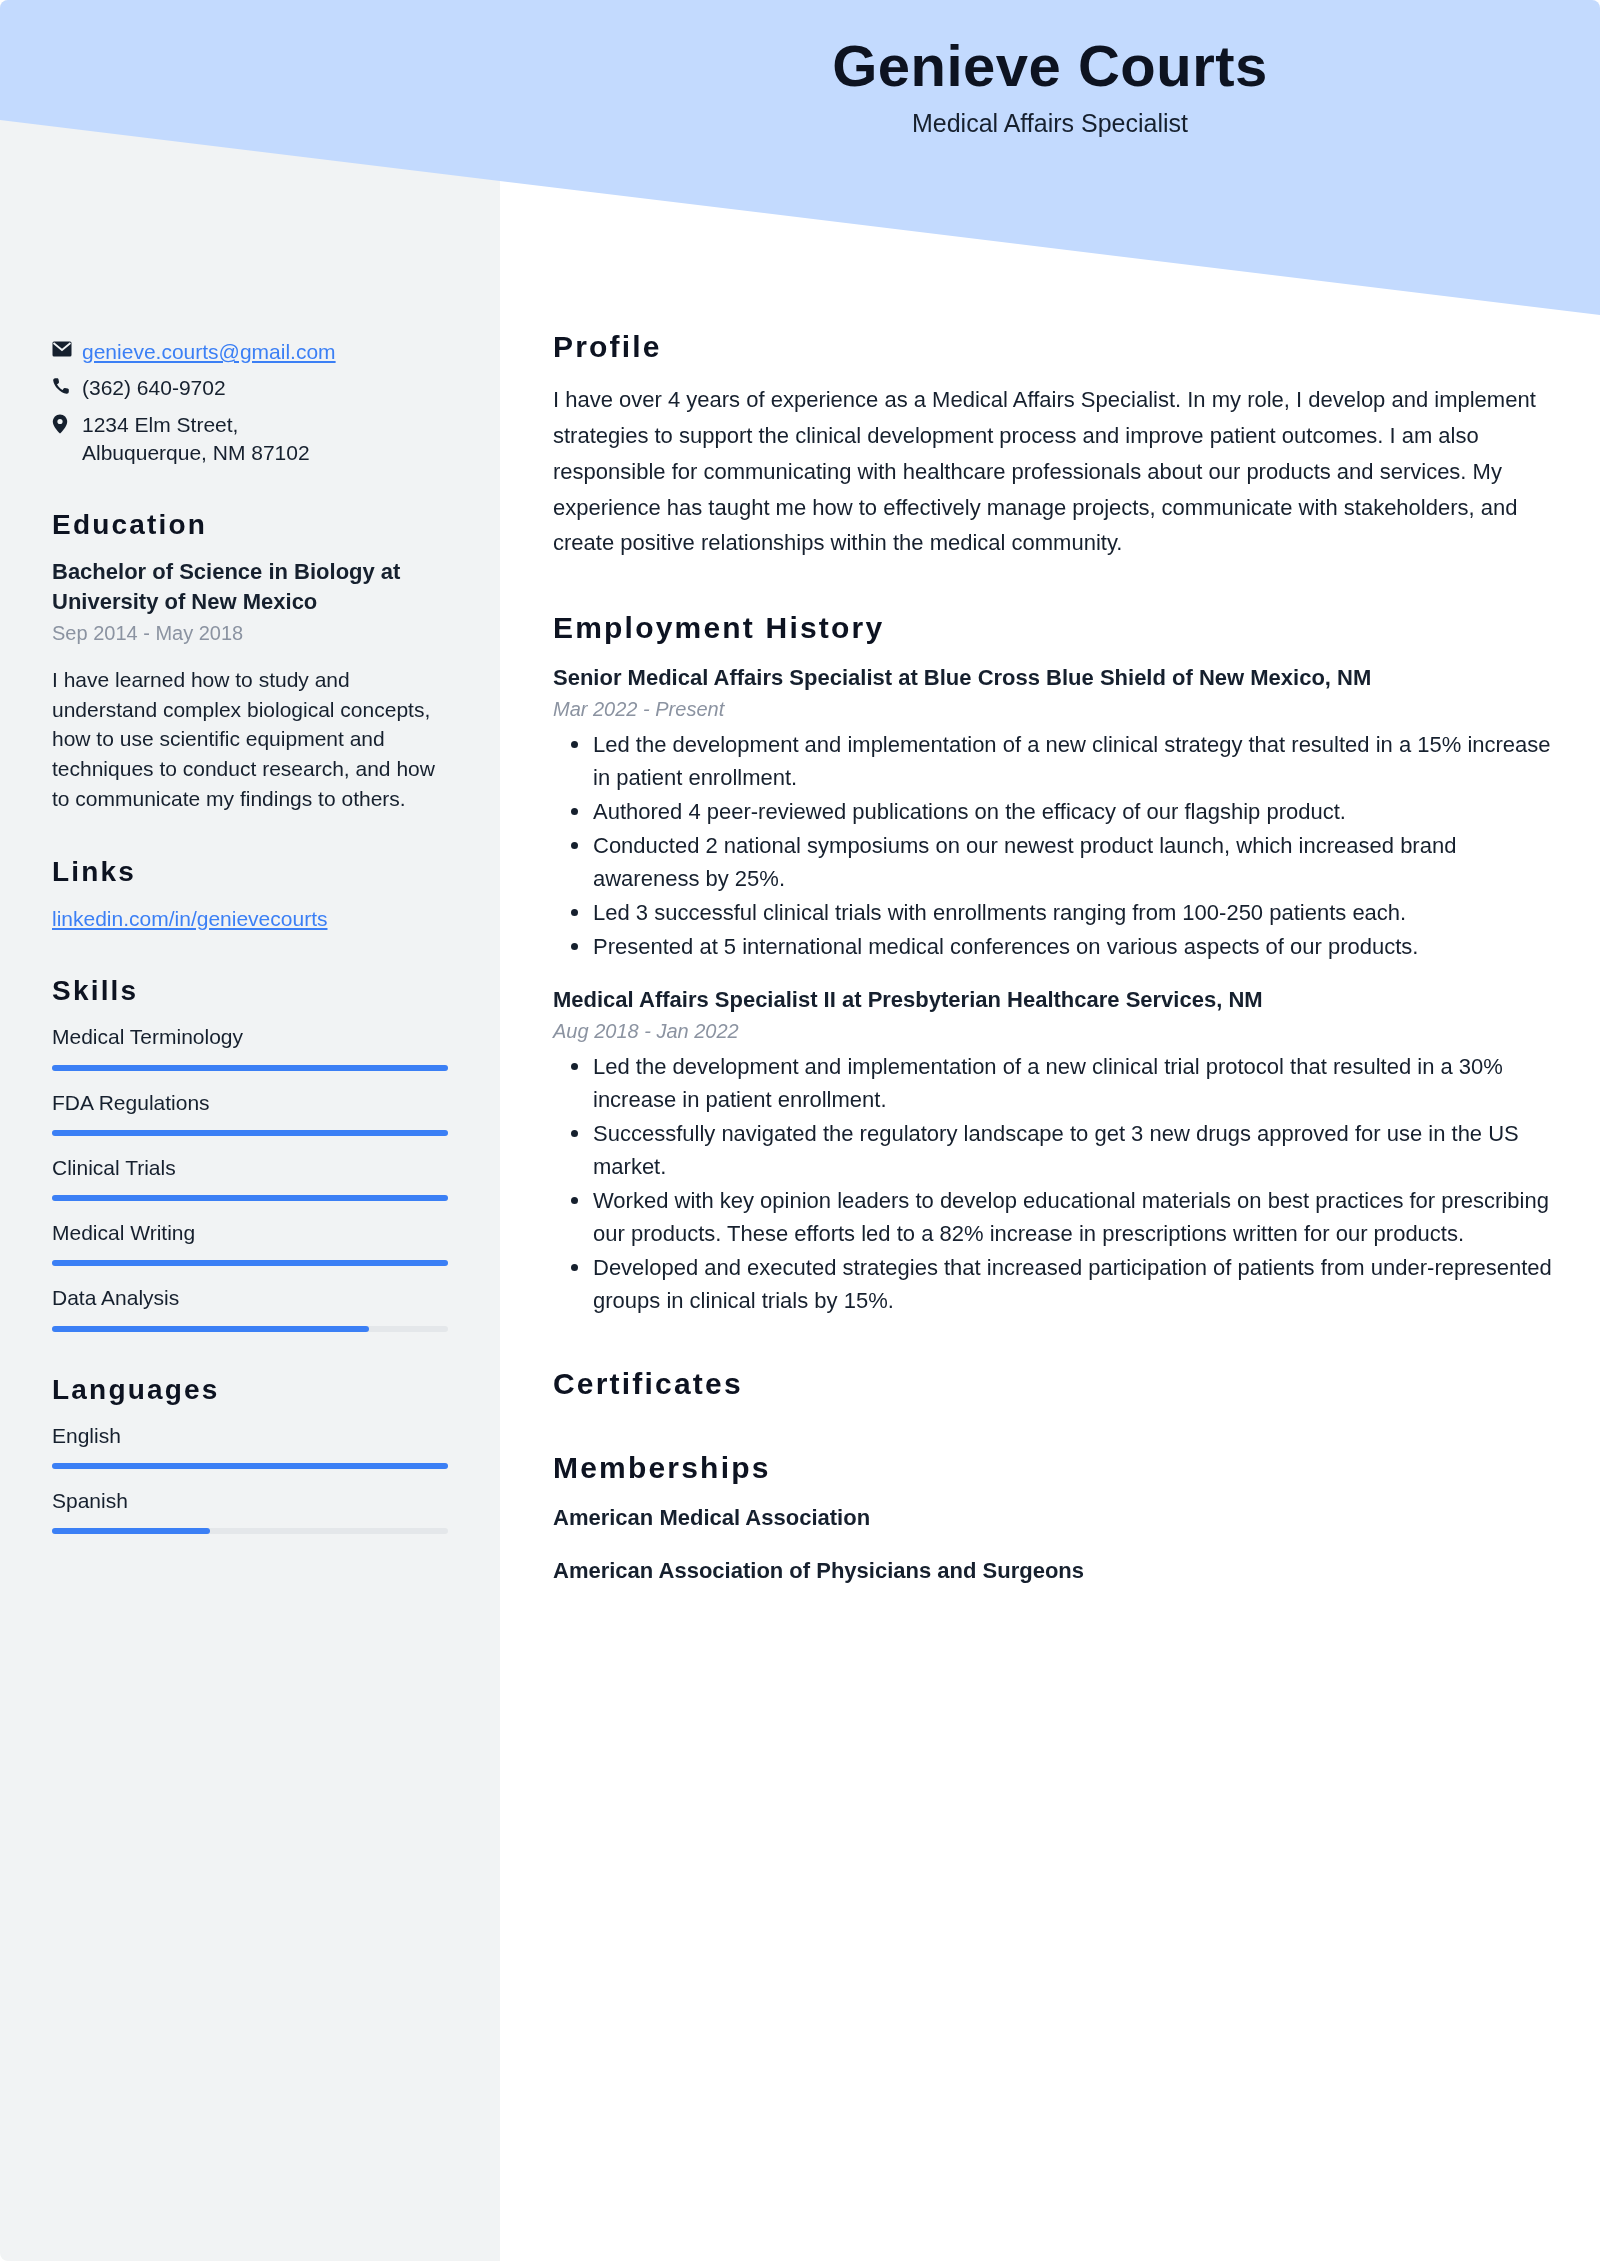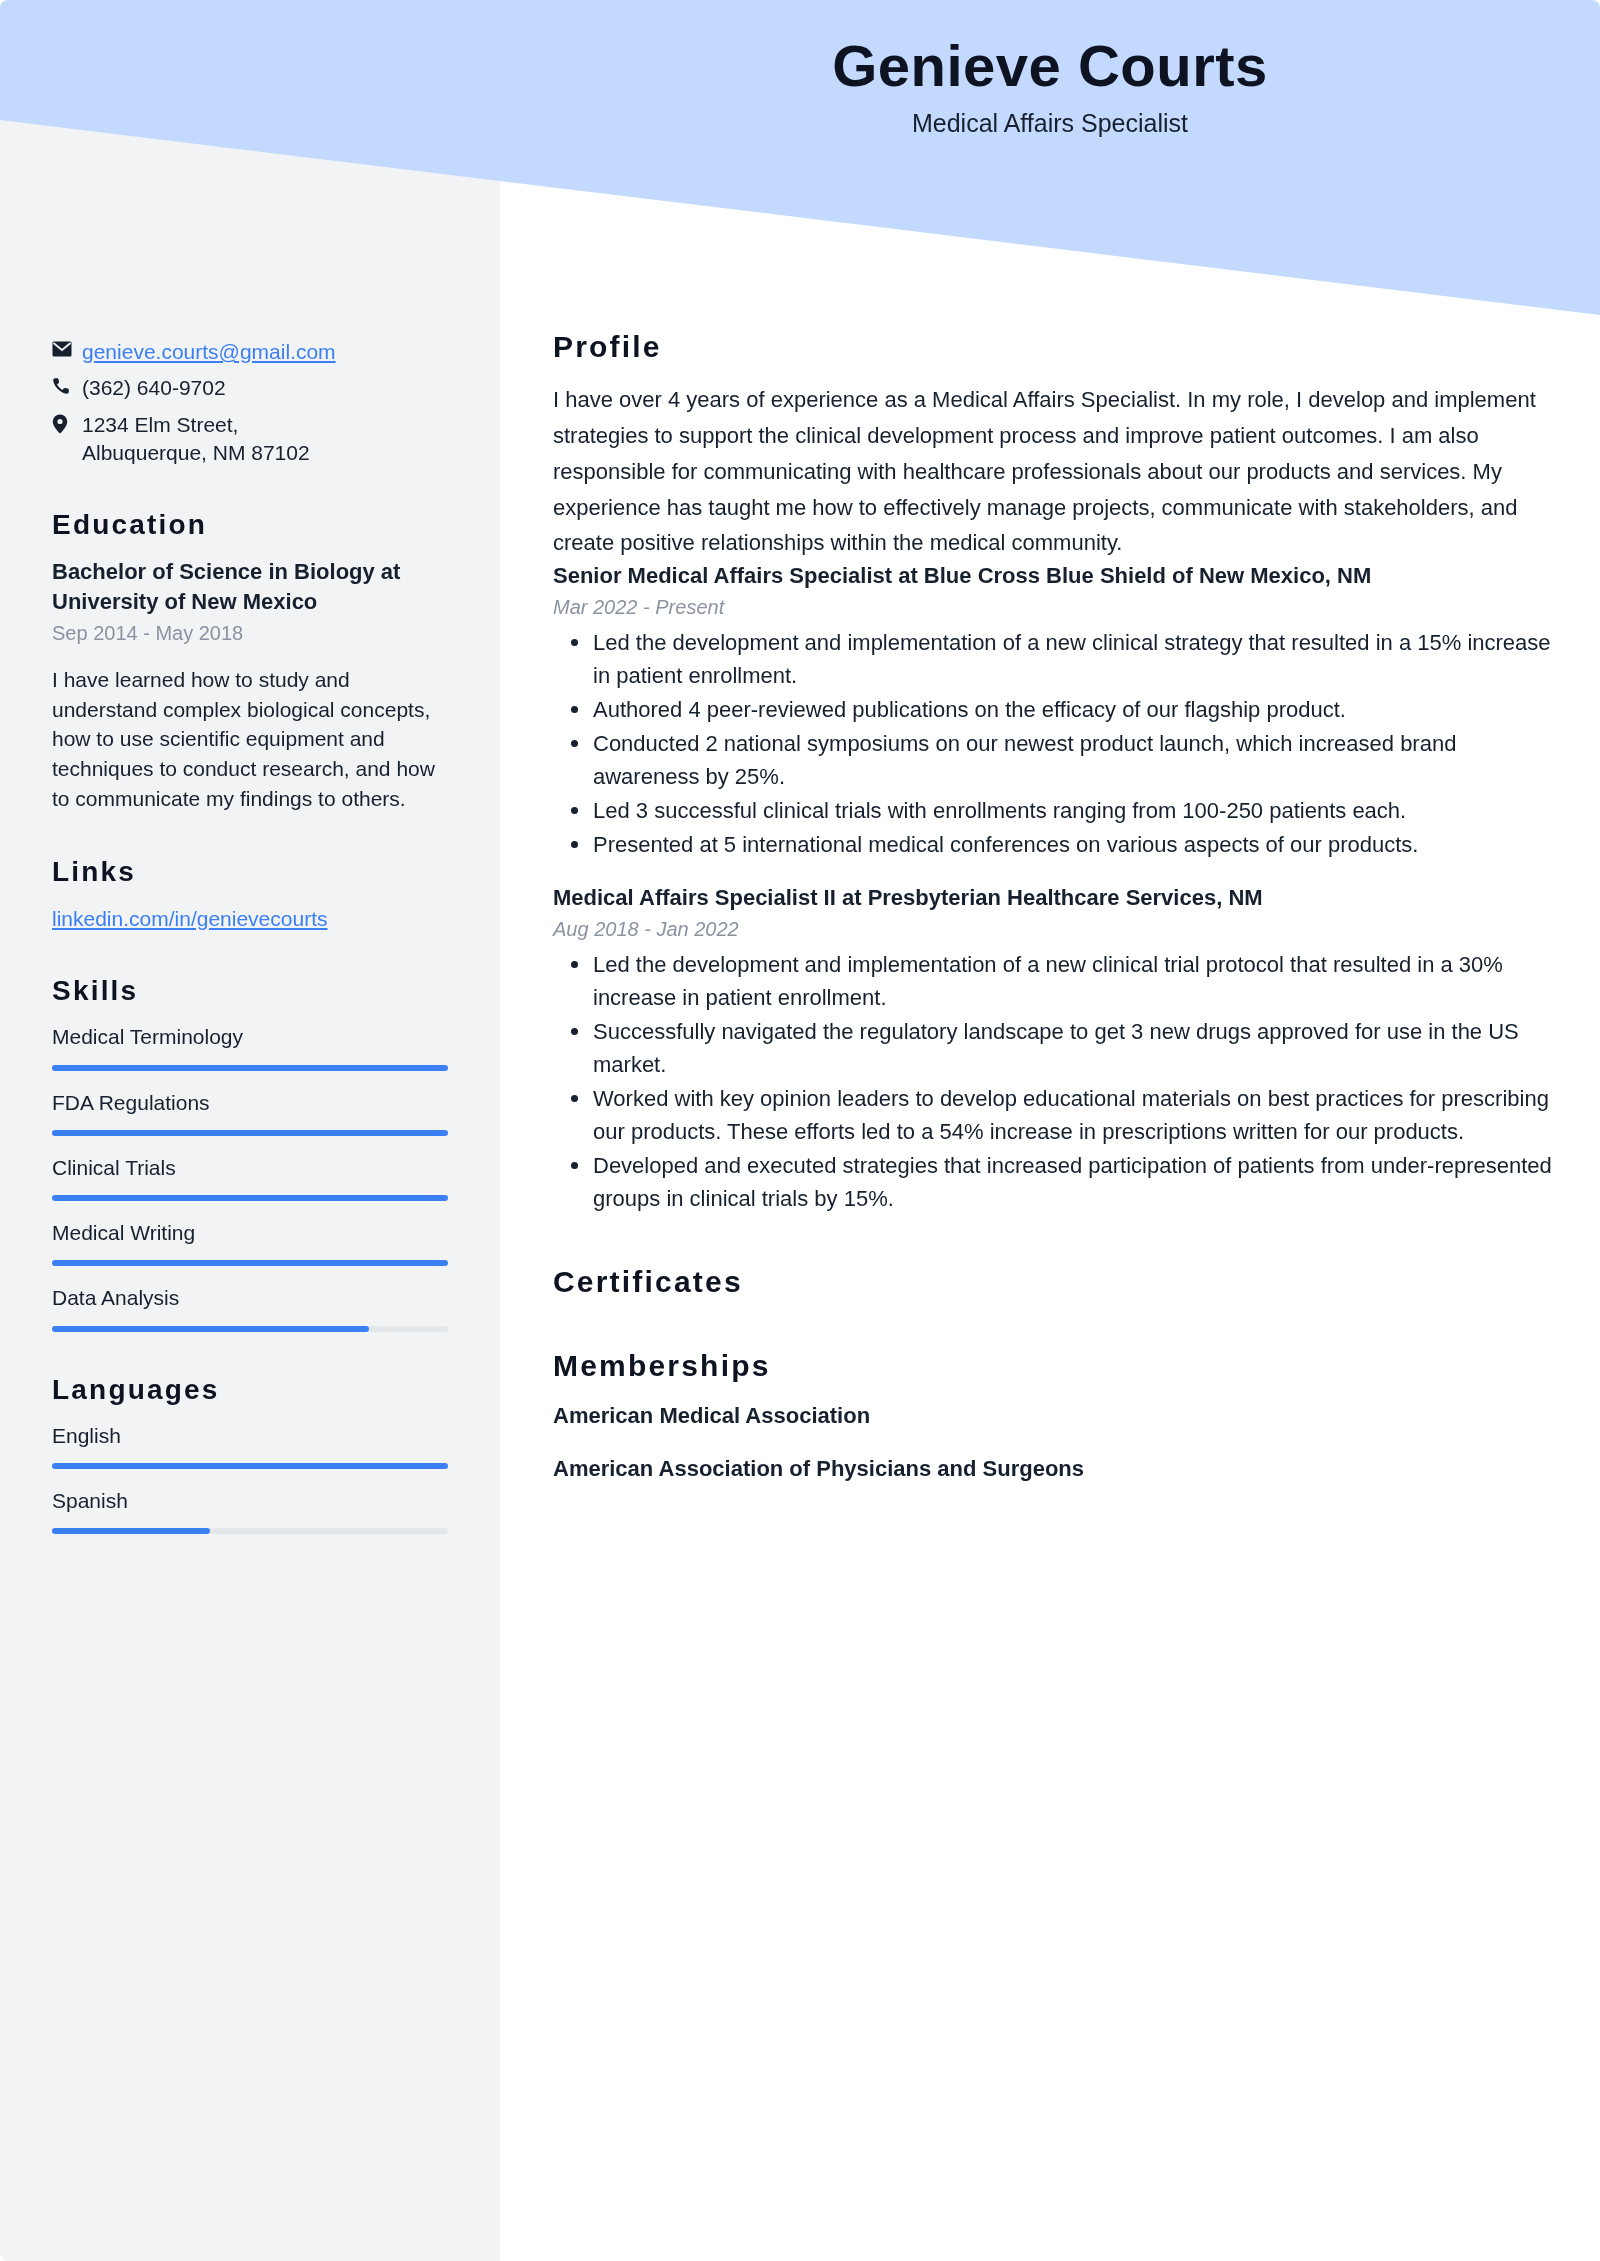--- a/index.html
+++ b/index.html
@@ -347,39 +347,40 @@
         </div>
       </div>
 
   </div>
 
   <div class="main">
 
     <div class="main-heading">Profile</div>
     <div class="profile-text">I have over 4 years of experience as a Medical Affairs Specialist. In my role, I develop and implement strategies to support the clinical development process and improve patient outcomes. I am also responsible for communicating with healthcare professionals about our products and services. My experience has taught me how to effectively manage projects, communicate with stakeholders, and create positive relationships within the medical community.</div>
 
+    <div class="main-heading spaced">Employment History</div>
     <div id="employment-list">
         <div class="job-block">
           <div class="job-heading">Senior Medical Affairs Specialist at Blue Cross Blue Shield of New Mexico, NM</div>
           <div class="job-date">Mar 2022 - Present</div>
           <ul class="bullets">
             <li>Led the development and implementation of a new clinical strategy that resulted in a 15% increase in patient enrollment.</li>
             <li>Authored 4 peer-reviewed publications on the efficacy of our flagship product.</li>
             <li>Conducted 2 national symposiums on our newest product launch, which increased brand awareness by 25%.</li>
             <li>Led 3 successful clinical trials with enrollments ranging from 100-250 patients each.</li>
             <li>Presented at 5 international medical conferences on various aspects of our products.</li>
           </ul>
         </div>
         <div class="job-block">
           <div class="job-heading">Medical Affairs Specialist II at Presbyterian Healthcare Services, NM</div>
           <div class="job-date">Aug 2018 - Jan 2022</div>
           <ul class="bullets">
             <li>Led the development and implementation of a new clinical trial protocol that resulted in a 30% increase in patient enrollment.</li>
             <li>Successfully navigated the regulatory landscape to get 3 new drugs approved for use in the US market.</li>
-            <li>Worked with key opinion leaders to develop educational materials on best practices for prescribing our products. These efforts led to a 54% increase in prescriptions written for our products.</li>
+            <li>Worked with key opinion leaders to develop educational materials on best practices for prescribing our products. These efforts led to a 82% increase in prescriptions written for our products.</li>
             <li>Developed and executed strategies that increased participation of patients from under-represented groups in clinical trials by 15%.</li>
           </ul>
         </div>
       </div>
 
     <div class="main-heading spaced">Certificates</div>
 
     <div class="main-heading spaced">Memberships</div>
     <div id="memberships-list">
         <div class="member-item">American Medical Association</div>

